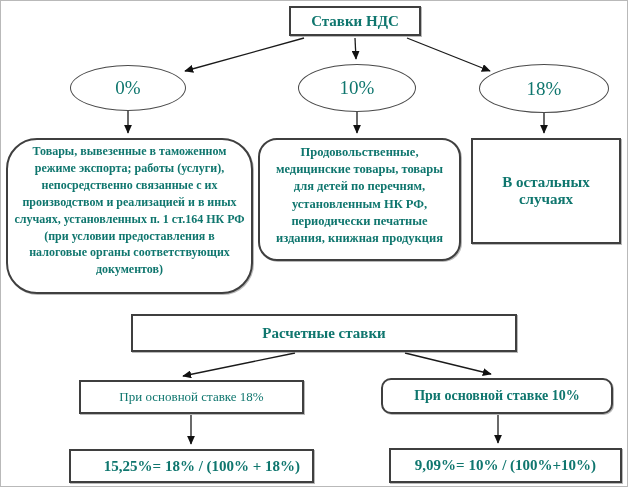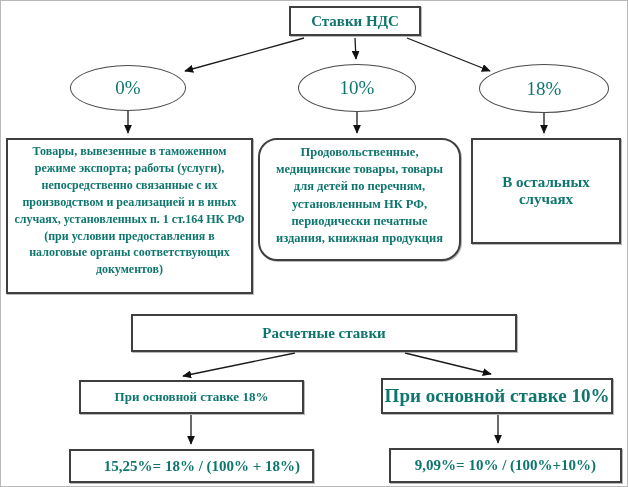--- a/index.html
+++ b/index.html
@@ -34,44 +34,45 @@
     left:288px;top:5px;width:132px;height:30px;
     font-size:15px;font-weight:700;line-height:26px;
   }
   .el-0{left:69px;top:64px;width:116px;height:46px;}
   .el-10{left:297px;top:63px;width:118px;height:48px;}
   .el-18{left:478px;top:63px;width:130px;height:49px;}
   .desc-0{
     left:5px;top:137px;width:247px;height:156px;
     font-size:12px;font-weight:700;line-height:16.9px;
     padding:3px 6px;
+    border-radius:31px;
   }
   .desc-10{
     left:257px;top:137px;width:203px;height:123px;
     font-size:12.5px;font-weight:700;line-height:17.2px;
     padding:4px 8px;
     border-radius:19px;
   }
   .desc-18{
     left:470px;top:137px;width:150px;height:106px;
     font-size:15px;font-weight:700;
     display:flex;align-items:center;justify-content:center;
     padding:0 16px;
   }
   .calc-box{
     left:130px;top:313px;width:386px;height:38px;
     font-size:15px;font-weight:700;line-height:34px;
   }
   .branch-18{
     left:78px;top:379px;width:225px;height:34px;
-    font-size:13px;font-weight:700;line-height:30px;
+    font-size:13px;font-weight:400;line-height:30px;
   }
   .branch-10{
     left:380px;top:377px;width:232px;height:36px;
-    font-size:19px;font-weight:700;line-height:32px;
+    font-size:14px;font-weight:700;line-height:32px;border-radius:10px;
   }
   .formula-18{
     left:68px;top:448px;width:245px;height:34px;
     font-size:15px;font-weight:700;line-height:30px;padding-left:21px;
   }
   .formula-10{
     left:388px;top:447px;width:233px;height:35px;
     font-size:15px;font-weight:700;line-height:31px;
   }
   svg.connectors{

